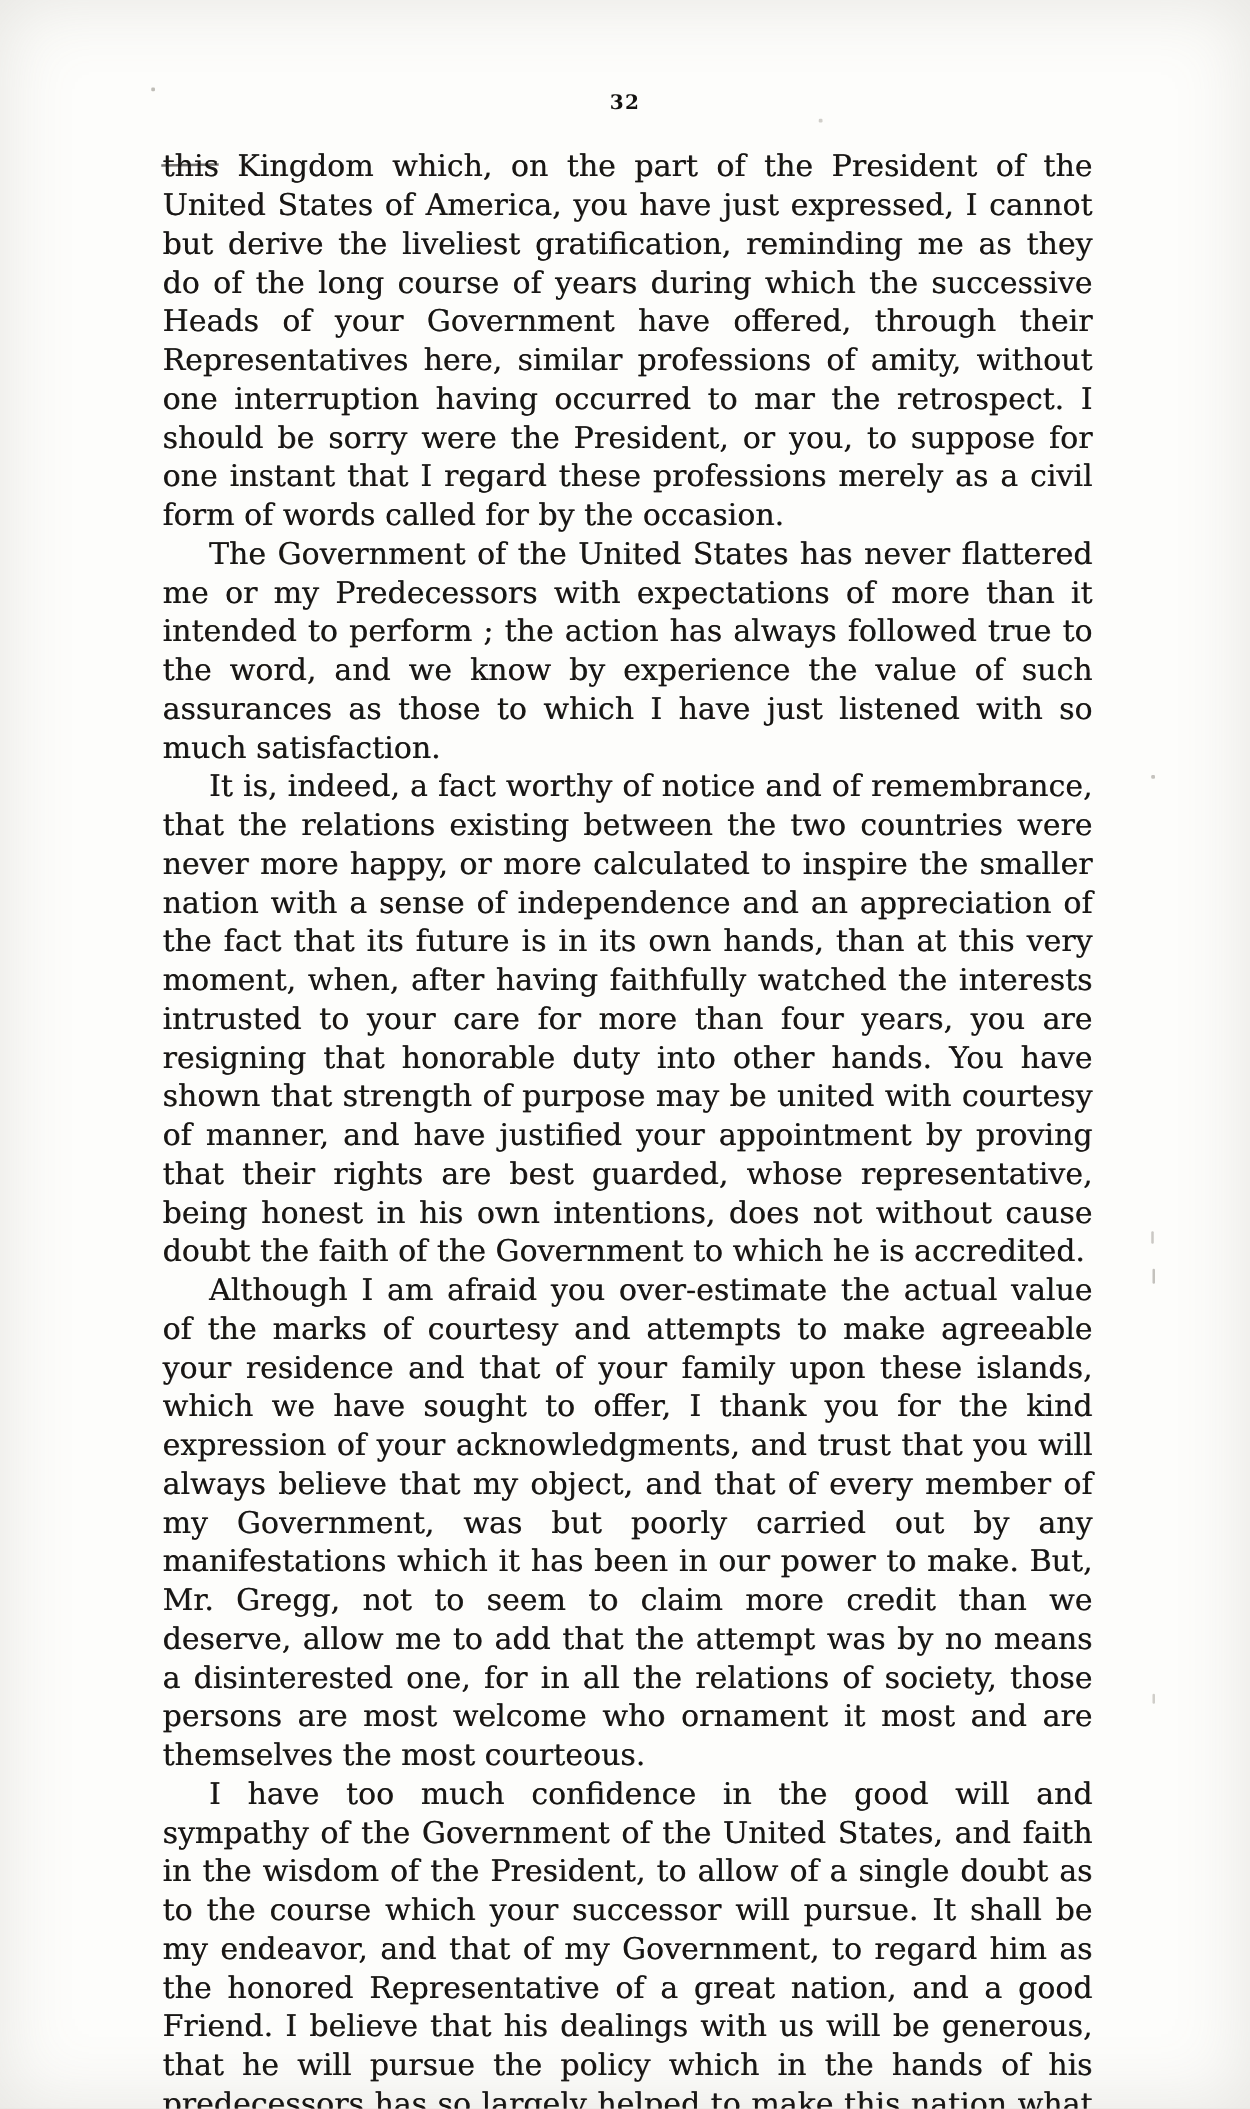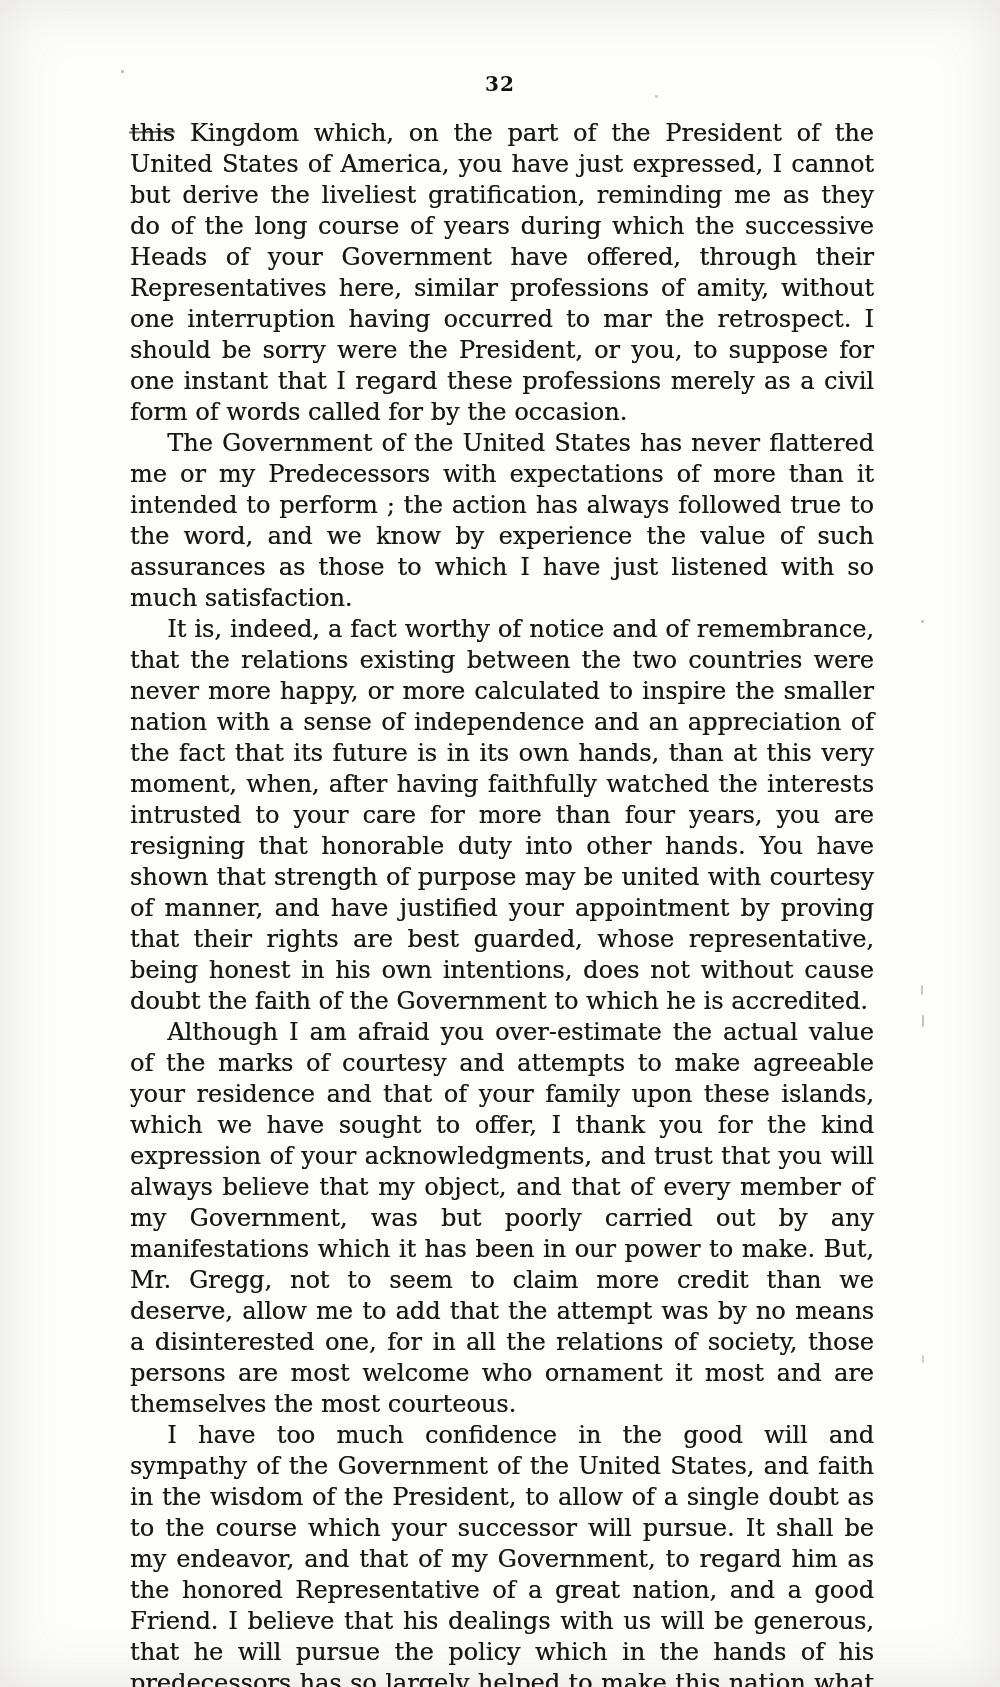--- a/index.html
+++ b/index.html
@@ -17,21 +17,21 @@
     overflow: hidden;
     color: #171513;
     font-family: "DejaVu Serif", "Liberation Serif", serif;
   }
   .page-number {
     position: absolute;
     top: 72px;
     left: 0;
     width: 100%;
     text-align: center;
-    font-size: 20px;
+    font-size: 16px;
     font-weight: bold;
     letter-spacing: 1px;
     color: #141210;
   }
   .text-block {
     position: absolute;
     top: 118px;
     left: 130px;
     width: 744px;
     font-size: 24px;

